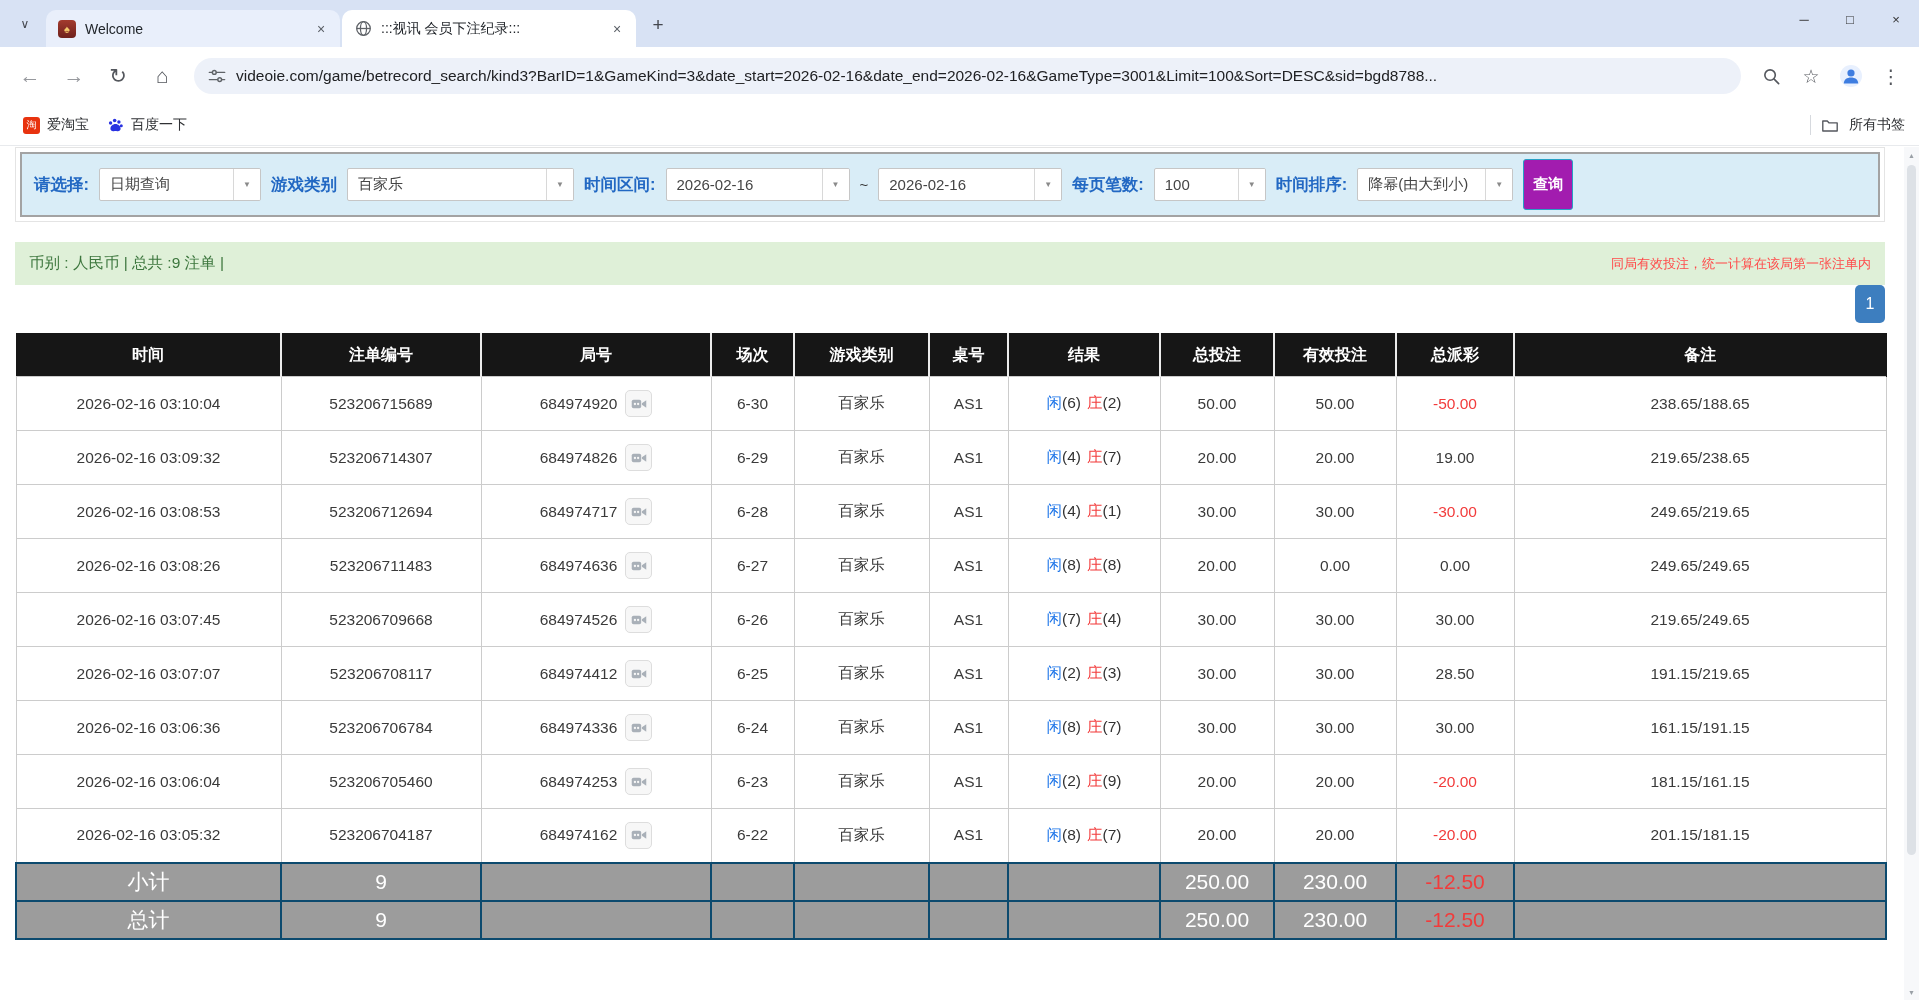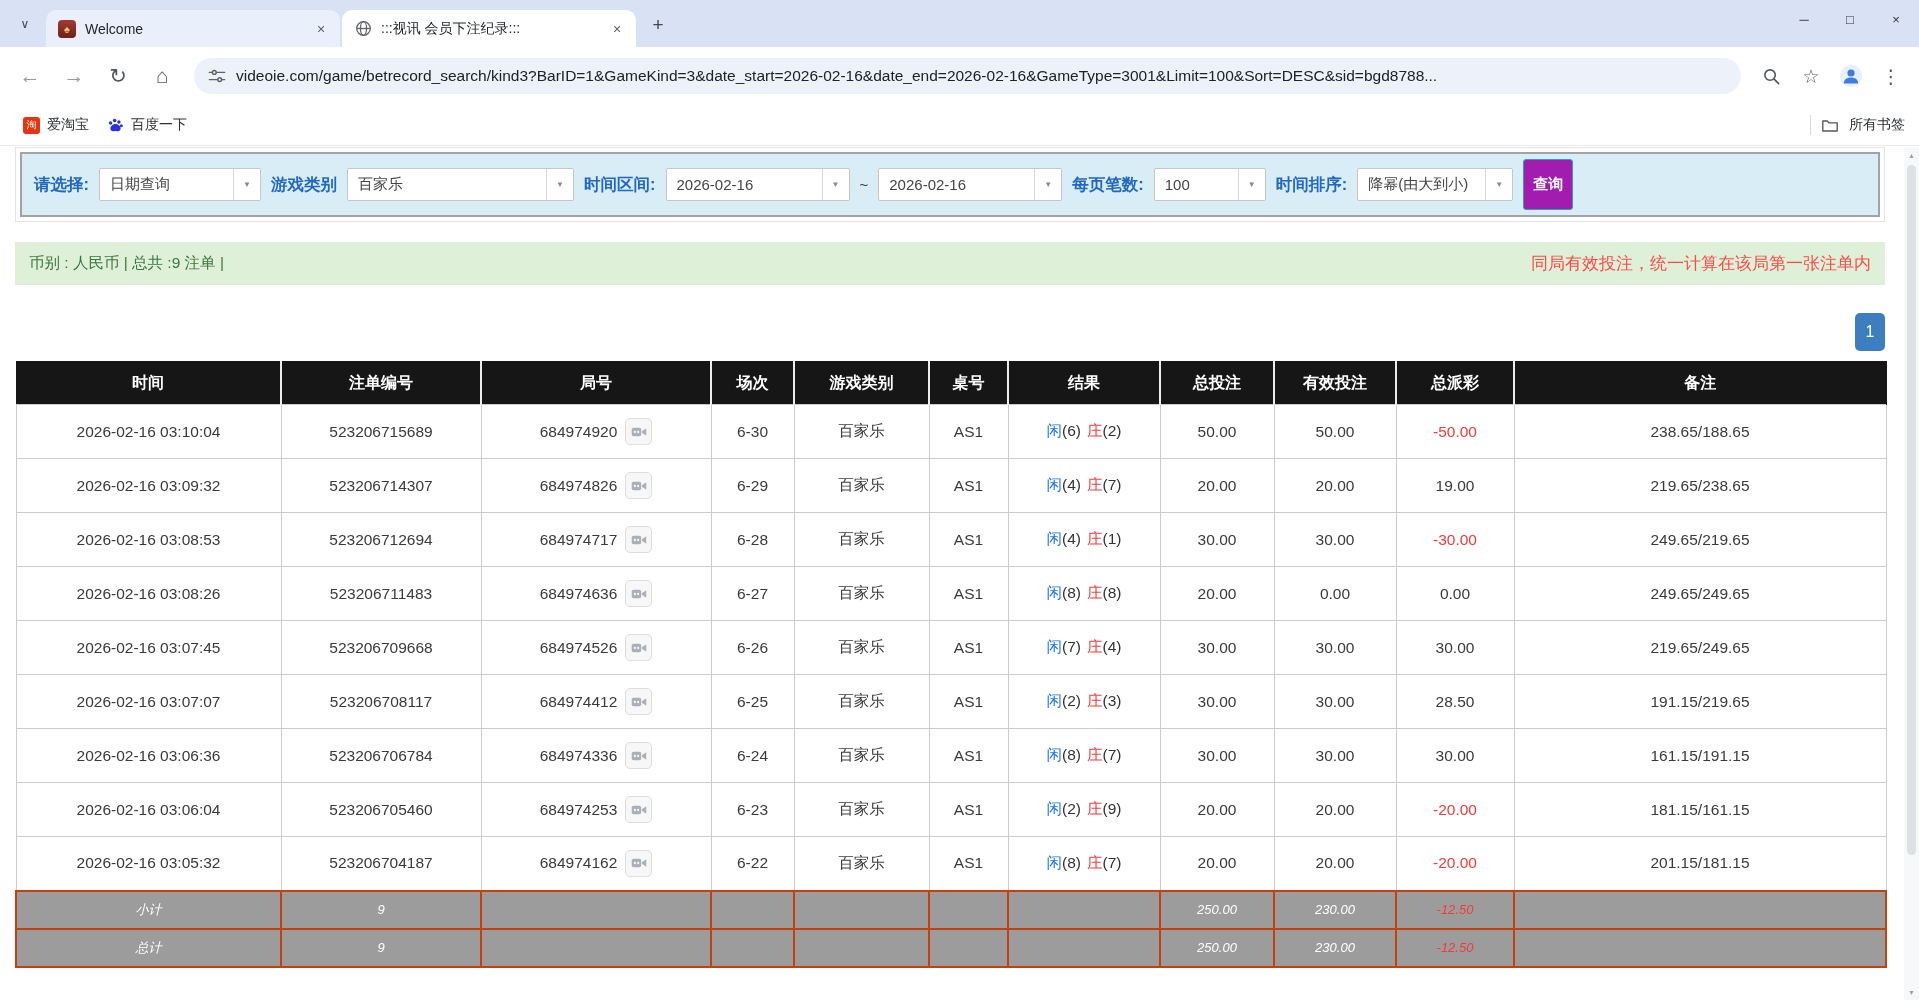--- a/index.html
+++ b/index.html
@@ -57,45 +57,45 @@
   .sel { display:flex; align-items:stretch; height:33px; background:#fff; border:1px solid #c6c6c6;
     border-radius:2px; overflow:hidden; }
   .sel .val { display:flex; align-items:center; padding:0 10px; font-size:15px; color:#454545; flex:1; white-space:nowrap; }
   .sel .arrow-box { width:27px; border-left:1px solid #d8d8d8; display:flex; align-items:center;
     justify-content:center; color:#8a8a8a; font-size:8px; background:#fff; }
   .tilde { color:#333; font-size:15px; }
   .search-btn { width:50px; height:51px; background:#a21caf; border:1px solid #28a1c5; border-radius:3px;
     color:#fff; font-size:15px; font-weight:bold; display:flex; align-items:center; justify-content:center; }
 
   .summary-bar { background:#dff0d8; height:43px; display:flex; align-items:center;
-    justify-content:space-between; padding:0 14px; margin-bottom:28px; }
+    justify-content:space-between; padding:0 14px; }
   .summary-left { color:#3c763d; font-size:15.5px; }
-  .summary-note { color:#ff4a4a; font-size:17px; }
+  .summary-note { color:#ff4a4a; font-size:13px; }
 
   .pager-row { display:flex; justify-content:flex-end; margin-bottom:10px; }
   .page-btn { width:30px; height:38px; background:#3d7ebf; border-radius:5px; color:#fff;
     font-size:16px; display:flex; align-items:center; justify-content:center; }
 
   table.bets { width:100%; border-collapse:collapse; table-layout:fixed; }
   table.bets thead th { background:#161616; color:#fff; font-weight:bold; font-size:16px; height:43px;
     border-right:2px solid #ececec; border-top:1px solid #161616; }
   table.bets thead th:last-child { border-right:1px solid #161616; }
   table.bets tbody td { border:1px solid #ccc; height:54px; text-align:center; font-size:15.5px;
     color:#3a3a3a; background:#fff; overflow:hidden; }
   .blue { color:#1a73e8; }
   .neg { color:#f23b3b !important; }
   .xian { color:#1a73e8; }
   .zhuang { color:#f23b3b; }
   .rnum { color:#333; }
   .res-gap { display:inline-block; width:6px; }
   .round-cell { display:inline-flex; align-items:center; gap:8px; }
   .video-btn { width:27px; height:27px; border:1px solid #ddd; border-radius:5px; background:#f7f7f7;
     display:inline-flex; align-items:center; justify-content:center; }
-  tr.sumrow td { background:#9c9c9c; color:#fff; border:2px solid #c2410c; height:38px;
-    text-align:center; font-size:13px;font-style:italic; }
+  tr.sumrow td { background:#9c9c9c; color:#fff; border:2px solid #0c4a6e; height:38px;
+    text-align:center; font-size:21px; }
 
   
   .scrollbar { position:absolute; right:0; top:0; bottom:0; width:15px; background:#f7f8fa;
     display:flex; flex-direction:column; align-items:center; }
   .scroll-arrow { height:16px; display:flex; align-items:center; justify-content:center;
     color:#9aa0a6; font-size:7px; width:100%; }
   .scroll-thumb { width:9px; border-radius:5px; background:#dde1e6; flex:0 0 690px; margin-top:2px; }
   .scroll-track-fill { flex:1; }
 
   svg { display:block; }

